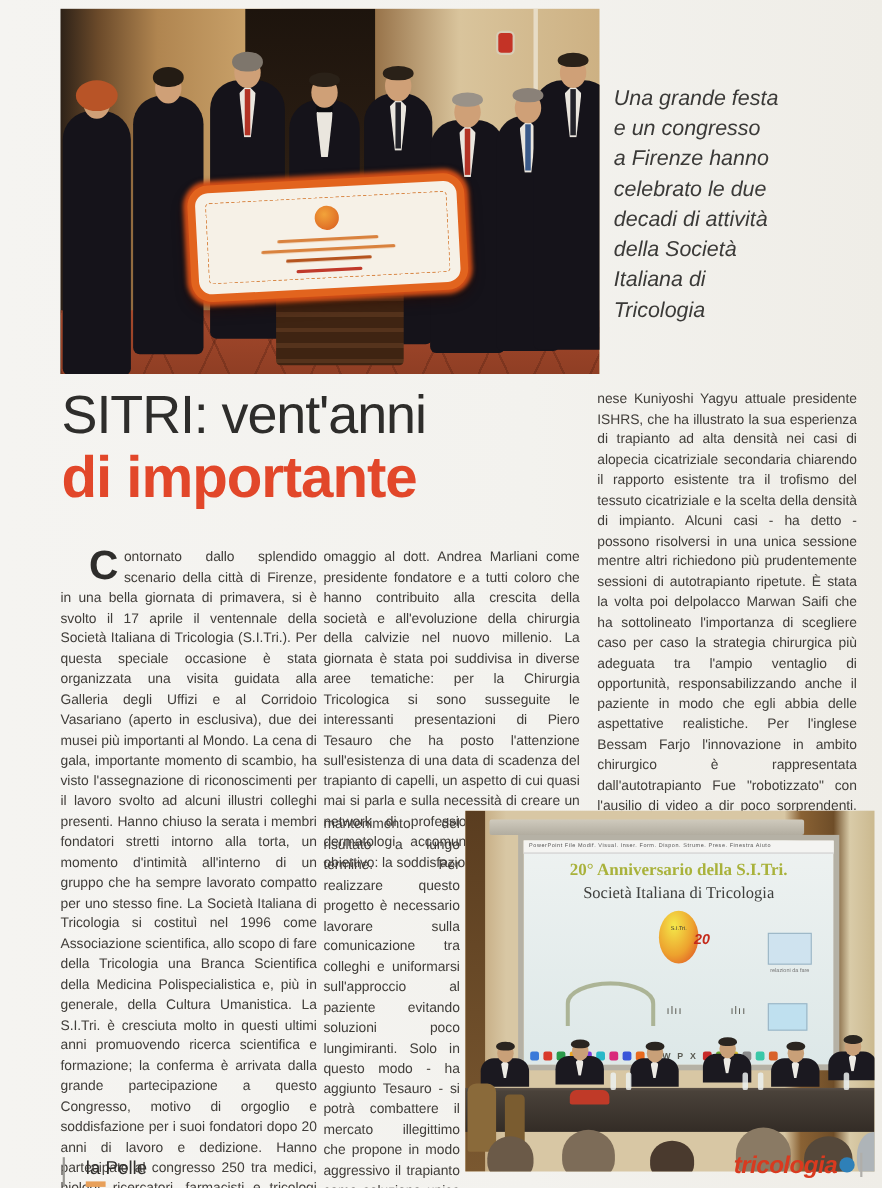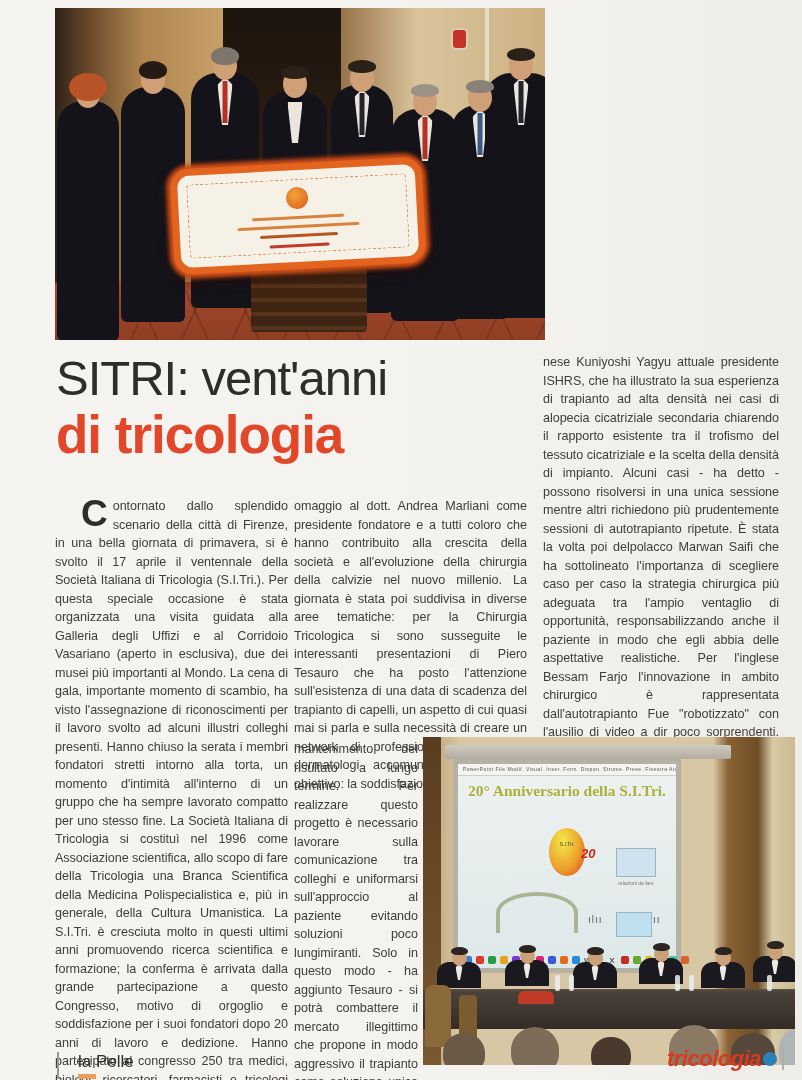--- a/index.html
+++ b/index.html
@@ -53,21 +53,21 @@
   .col1{left:55px;top:497px;width:233px;}
   .col2a{left:294px;top:497px;width:233px;}
   .col2b{left:294px;top:740px;width:124px;}
   .col3{left:543px;top:353px;width:236px;}
   .dropcap{float:left;font-weight:bold;font-size:37px;line-height:32px;margin:1px 5px 0 26px;color:#2e2d2b;}
 
   
   .conf{position:absolute;left:423px;top:737px;width:372px;height:328px;overflow:hidden;background:linear-gradient(90deg,#b99a6d 0%,#d8c7a4 10%,#d8c7a4 78%,#8a6234 82%,#6e4d28 90%,#d9cba8 94%,#cbb98f 100%);}
   .conf .woodL{position:absolute;left:0;top:0;width:18px;height:100%;background:linear-gradient(#5a3d20,#7a5830);}
   .conf .bar{position:absolute;left:22px;top:8px;width:286px;height:14px;background:linear-gradient(#cfcabd,#b2ada0);border-radius:2px;}
-  .screen{position:absolute;left:30px;top:22px;width:228px;height:214px;background:linear-gradient(#eef2f1,#dde8e8);border:5px solid #b5b1a5;box-sizing:border-box;}
+  .screen{position:absolute;left:48px;top:22px;width:292px;height:214px;background:linear-gradient(#eef2f1,#dde8e8);border:5px solid #b5b1a5;box-sizing:border-box;}
   .menubar{position:absolute;left:0;top:0;right:0;height:11px;background:#f4f4f2;border-bottom:1px solid #ccc;font-size:5px;color:#555;line-height:11px;padding-left:5px;white-space:nowrap;overflow:hidden;letter-spacing:.5px;}
   .slide-title{position:absolute;left:0;right:0;top:18px;text-align:center;font-family:"Liberation Serif",serif;font-weight:bold;font-size:15.5px;color:#a9b23b;}
   .slide-sub{position:absolute;left:0;right:0;top:40px;text-align:center;font-family:"Liberation Serif",serif;font-size:15px;color:#3f3f3d;}
   .slide-logo{position:absolute;left:50%;top:64px;transform:translateX(-50%);width:36px;height:48px;border-radius:50%;background:radial-gradient(ellipse at 38% 28%,#f4e84a,#eda22e 55%,#dd4a24 95%);text-align:center;}
   .slide-logo .lt{display:block;font-size:5px;color:#333;margin-top:14px;line-height:5px;}
   .slide-logo .ln{display:block;font-size:13px;font-style:italic;font-weight:bold;color:#c42a1a;line-height:14px;margin-left:32px;}
   .arch{position:absolute;left:38px;top:128px;width:74px;height:37px;border:4px solid #9aa27a;border-bottom:none;border-radius:74px 74px 0 0/37px 37px 0 0;opacity:.75;}
   .marks{position:absolute;font-size:10px;color:#5a5a52;letter-spacing:1px;top:150px;}
   .marks.m1{left:130px;} .marks.m2{left:188px;}
   .panelwin{position:absolute;background:#cfe3ef;border:1px solid #9ab4c4;}
@@ -154,24 +154,34 @@
           <div class="cake-logo"></div>
           <div class="script-line sl1"></div>
           <div class="script-line sl2"></div>
           <div class="script-line sl3"></div>
           <div class="script-line sl4"></div>
         </div>
       </div>
     </div>
   </div>
 
+  <div class="caption">
+    <span>Una grande festa</span>
+    <span>e un congresso</span>
+    <span>a Firenze hanno</span>
+    <span>celebrato le due</span>
+    <span>decadi di attività</span>
+    <span>della Società</span>
+    <span>Italiana di</span>
+    <span>Tricologia</span>
+  </div>
 
   <div class="headline">
     <span class="h1a">SITRI: vent'anni</span>
-    <span class="h1b">di tricologia</span>
+    <span class="h1b">di importante</span>
   </div>
 
   <div class="bodycol col1">
     <span class="dropcap">C</span><span>ontornato dallo splendido scenario della città di Firenze, in una bella giornata di primavera, si è svolto il 17 aprile il ventennale della Società Italiana di Tricologia (S.I.Tri.). Per questa speciale occasione è stata organizzata una visita guidata alla Galleria degli Uffizi e al Corridoio Vasariano (aperto in esclusiva), due dei musei più importanti al Mondo. La cena di gala, importante momento di scambio, ha visto l'assegnazione di riconoscimenti per il lavoro svolto ad alcuni illustri colleghi presenti. Hanno chiuso la serata i membri fondatori stretti intorno alla torta, un momento d'intimità all'interno di un gruppo che ha sempre lavorato compatto per uno stesso fine. La Società Italiana di Tricologia si costituì nel 1996 come Associazione scientifica, allo scopo di fare della Tricologia una Branca Scientifica della Medicina Polispecialistica e, più in generale, della Cultura Umanistica. La S.I.Tri. è cresciuta molto in questi ultimi anni promuovendo ricerca scientifica e formazione; la conferma è arrivata dalla grande partecipazione a questo Congresso, motivo di orgoglio e soddisfazione per i suoi fondatori dopo 20 anni di lavoro e dedizione. Hanno partecipato al congresso 250 tra medici, biologi, ricercatori, farmacisti e tricologi con la presenza di illustri colleghi stranieri provenienti da tutto il mondo. Ad aprire il Meeting sono stati il dott. Daniele Campo e il dott. Vincenzo Gambino che hanno parlato rispettivamente della storia della tricologia e della S.I.Tri. (rendendo</span>
   </div>
   <div class="bodycol col2a">
     <span>omaggio al dott. Andrea Marliani come presidente fondatore e a tutti coloro che hanno contribuito alla crescita della società e all'evoluzione della chirurgia della calvizie nel nuovo millenio. La giornata è stata poi suddivisa in diverse aree tematiche: per la Chirurgia Tricologica si sono susseguite le interessanti presentazioni di Piero Tesauro che ha posto l'attenzione sull'esistenza di una data di scadenza del trapianto di capelli, un aspetto di cui quasi mai si parla e sulla necessità di creare un network di professionisti chirurghi e dermatologi accomunati dallo stesso obiettivo: la soddisfazione del paziente e il</span>
   </div>
   <div class="bodycol col2b">
     <span>mantenimento del risultato a lungo termine. Per realizzare questo progetto è necessario lavorare sulla comunicazione tra colleghi e uniformarsi sull'approccio al paziente evitando soluzioni poco lungimiranti. Solo in questo modo - ha aggiunto Tesauro - si potrà combattere il mercato illegittimo che propone in modo aggressivo il trapianto come soluzione unica e definitiva. A seguire il giappo-</span>
@@ -179,20 +189,21 @@
   <div class="bodycol col3">
     <span>nese Kuniyoshi Yagyu attuale presidente ISHRS, che ha illustrato la sua esperienza di trapianto ad alta densità nei casi di alopecia cicatriziale secondaria chiarendo il rapporto esistente tra il trofismo del tessuto cicatriziale e la scelta della densità di impianto. Alcuni casi - ha detto - possono risolversi in una unica sessione mentre altri richiedono più prudentemente sessioni di autotrapianto ripetute. È stata la volta poi delpolacco Marwan Saifi che ha sottolineato l'importanza di scegliere caso per caso la strategia chirurgica più adeguata tra l'ampio ventaglio di opportunità, responsabilizzando anche il paziente in modo che egli abbia delle aspettative realistiche. Per l'inglese Bessam Farjo l'innovazione in ambito chirurgico è rappresentata dall'autotrapianto Fue "robotizzato" con l'ausilio di video a dir poco sorprendenti. Farjo ha descritto il sistema ARTAS parlando dei vantaggi e della capacità di questo strumento di provvedere alla fase di inserimento delle unità follicolari. Passando alla sessione di Laser Terapia, interessante l'in-</span>
   </div>
 
   <div class="conf">
     <div class="woodL"></div>
     <div class="bar"></div>
     <div class="screen">
       <div class="menubar">PowerPoint   File   Modif.   Visual.   Inser.   Form.   Dispon.   Strume.   Prese.   Finestra   Aiuto</div>
       <div class="slide-title">20° Anniversario della S.I.Tri.</div>
+      <div class="slide-sub">Società Italiana di Tricologia</div>
       <div class="slide-logo">
         <span class="lt">S.I.Tri.</span>
         <span class="ln">20</span>
       </div>
       <div class="arch"></div>
       <span class="marks m1">ılıı</span>
       <span class="marks m2">ılıı</span>
       <div class="panelwin pw1"></div>
       <div class="panel-note">relazioni da fare</div>
       <div class="panelwin pw2"></div>

